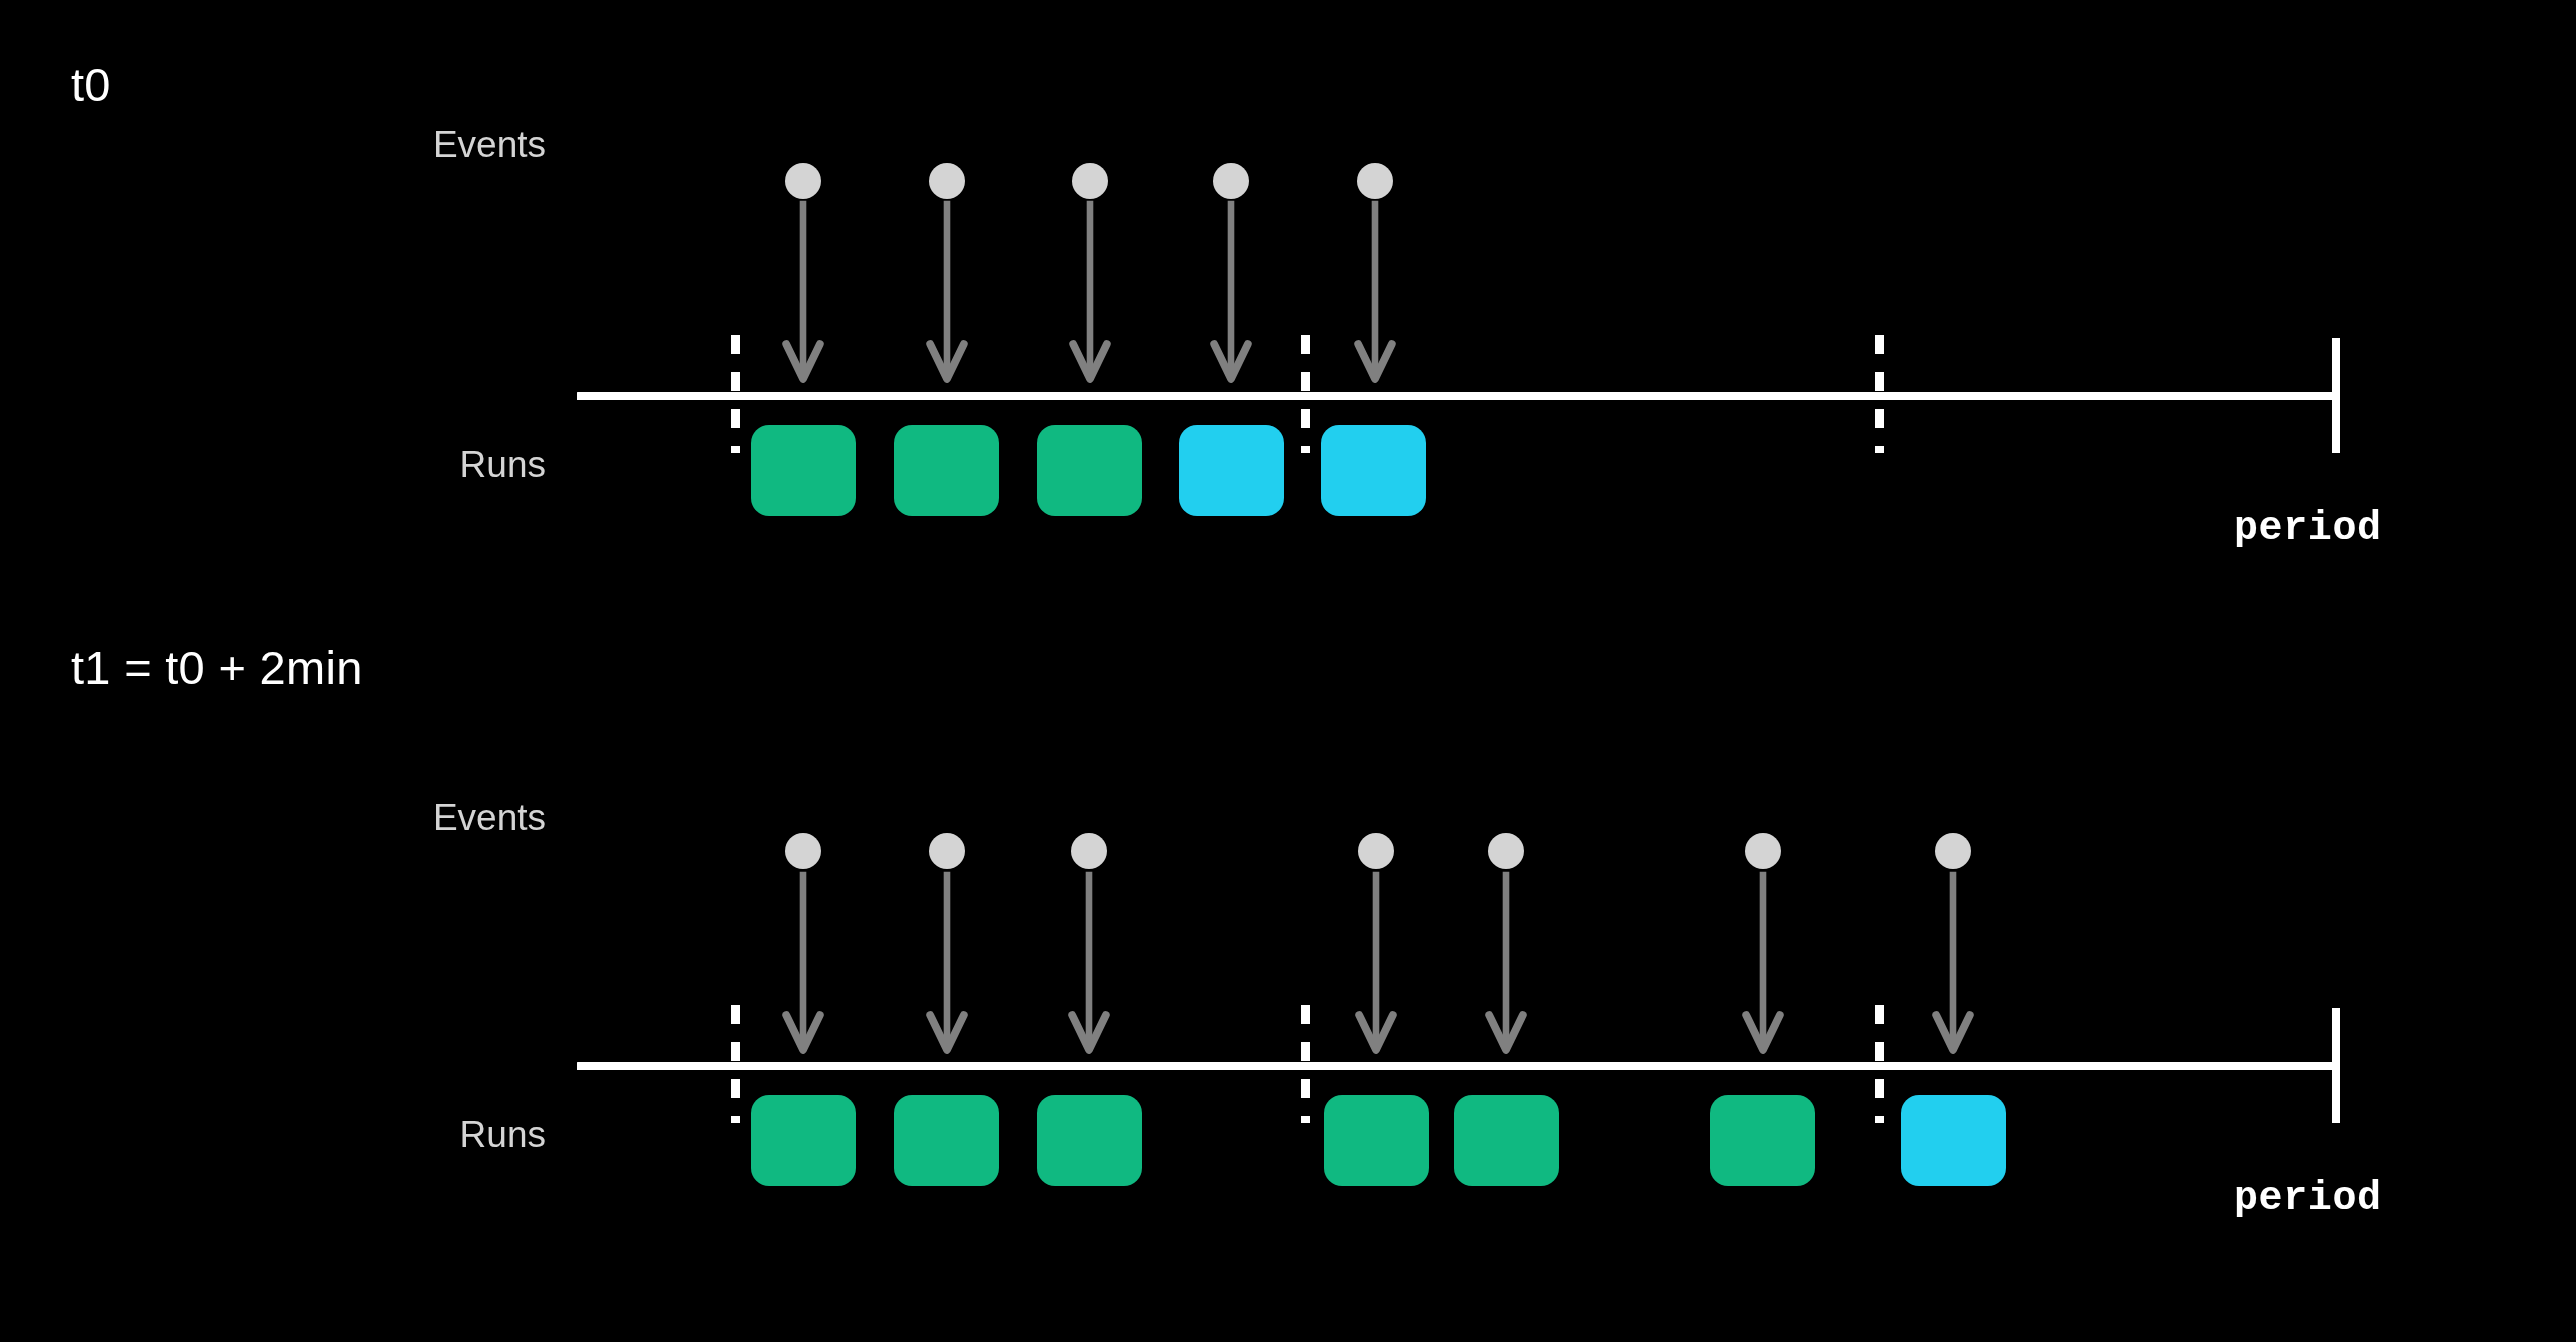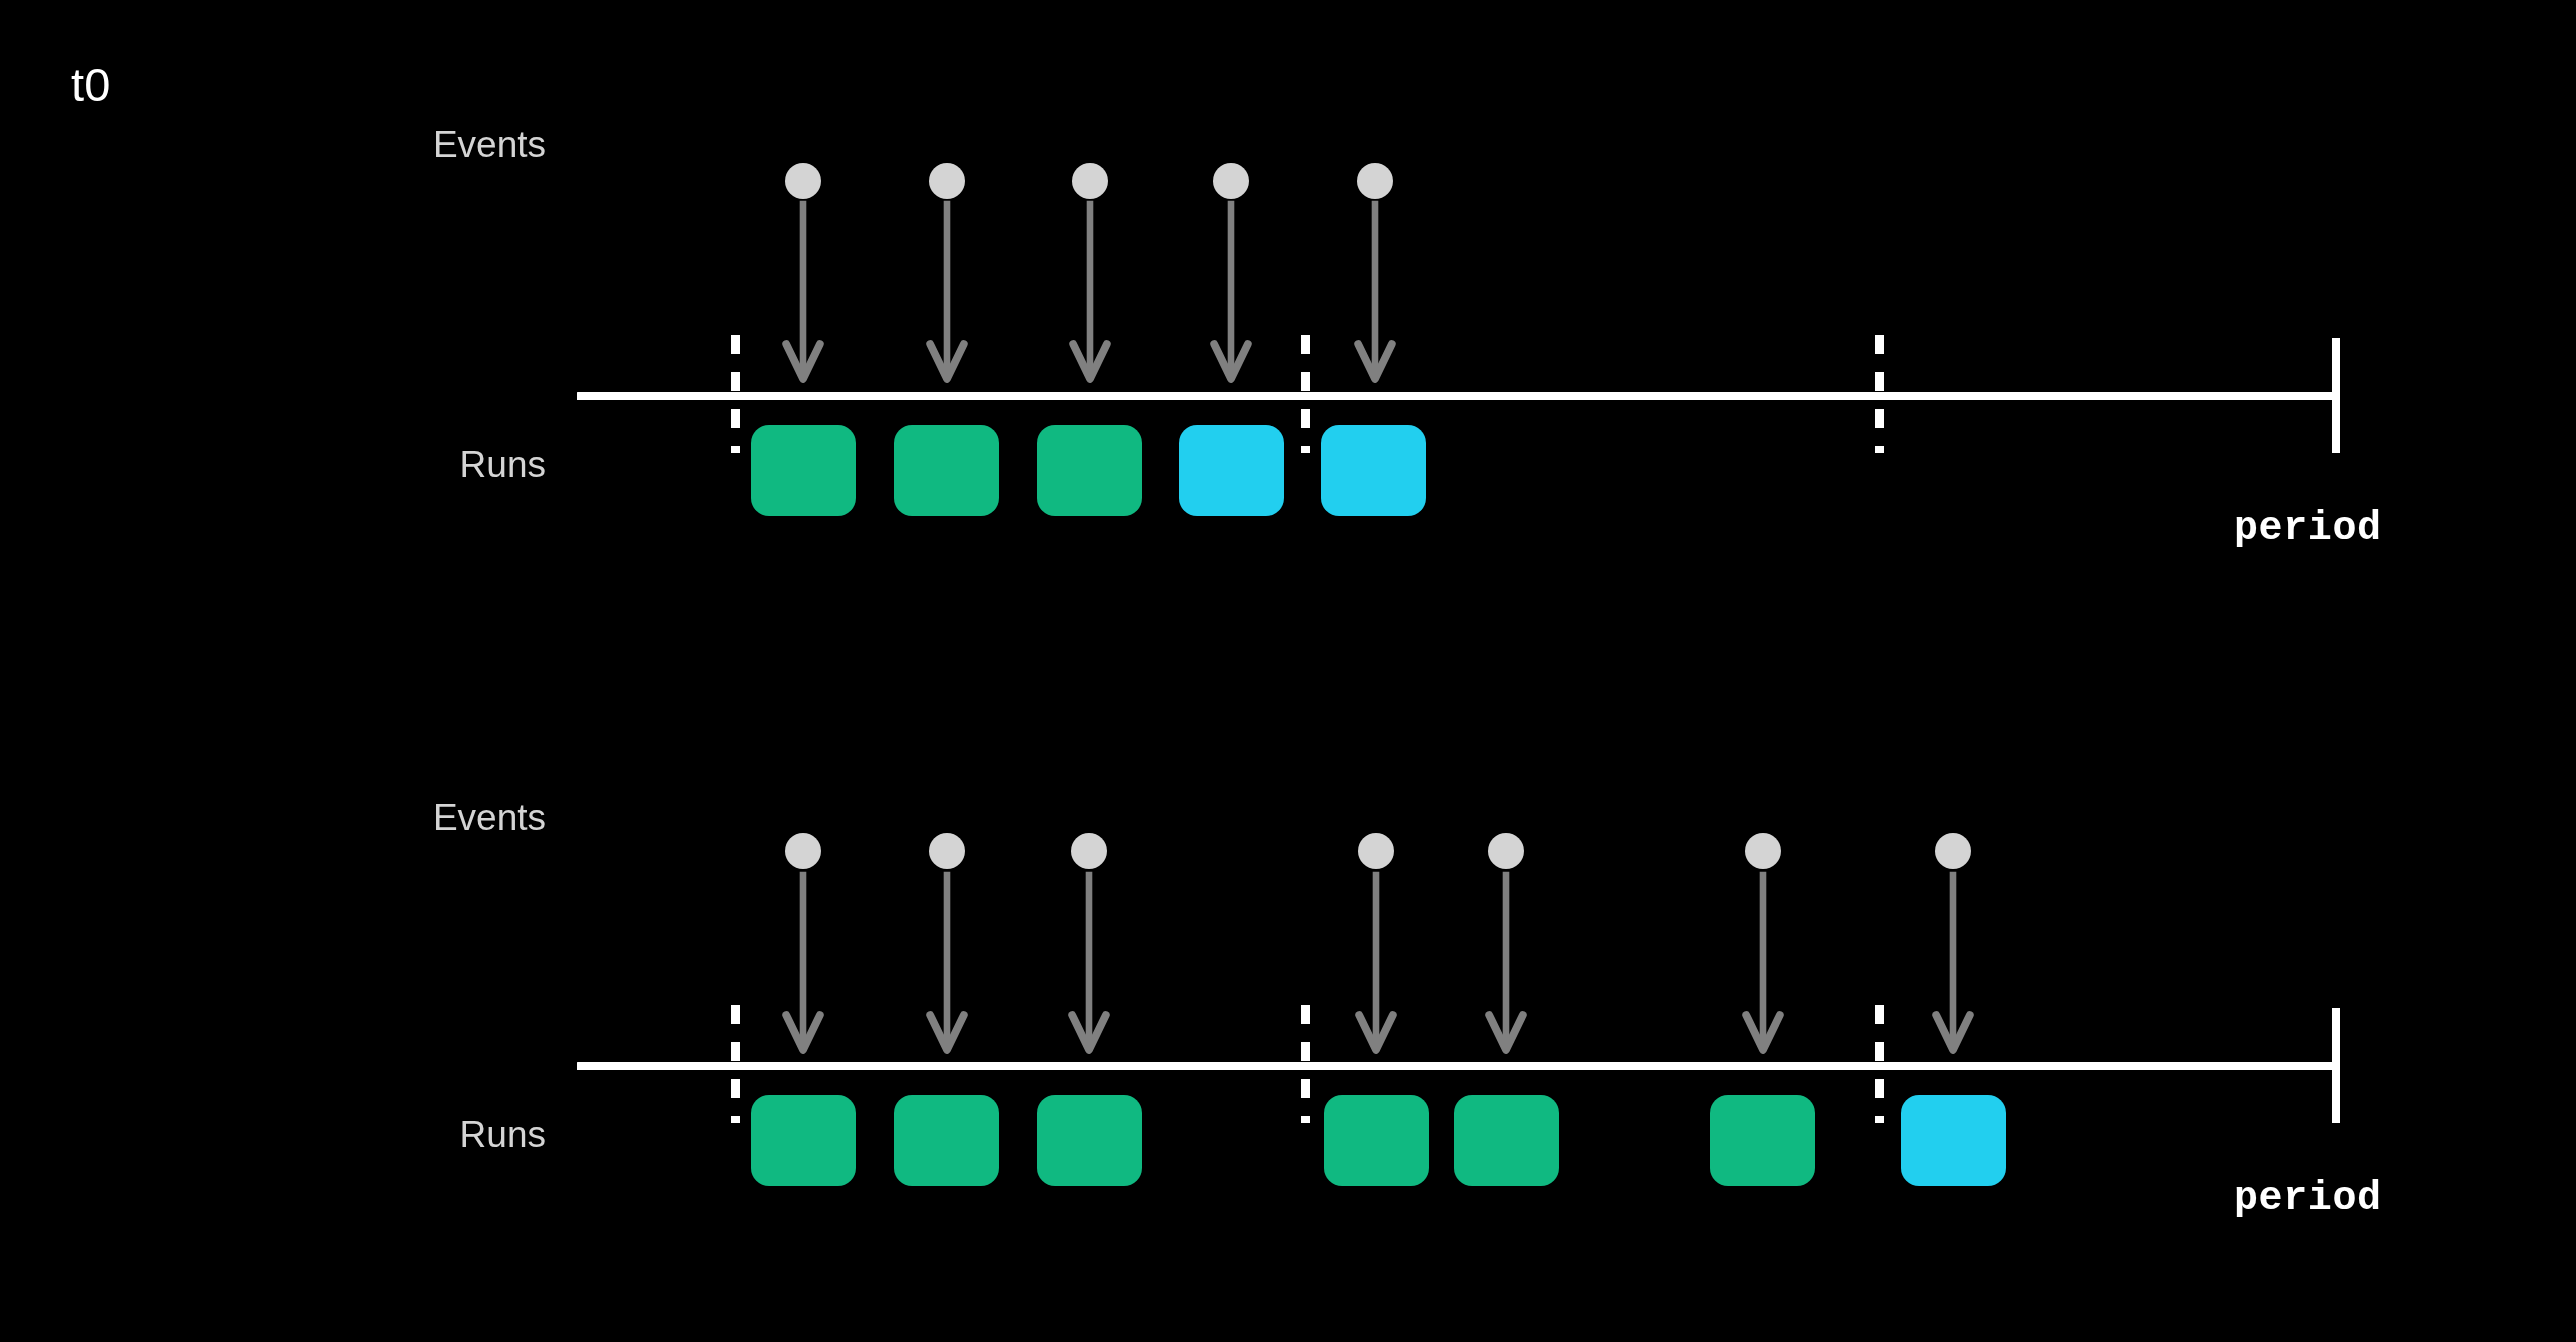--- a/index.html
+++ b/index.html
@@ -153,20 +153,21 @@
         <line x1="30" y1="0" x2="30" y2="287" stroke="#808080" stroke-width="11"></line>
         <path d="M 2 239 L 30 297 L 58 239" fill="none" stroke="#808080" stroke-width="13" stroke-linecap="round" stroke-linejoin="round"></path>
       </svg>
     </div>
     <div class="run-box" style="left: 751px; top: 425px; width: 105px; height: 91px; background: rgb(16, 185, 129);"></div>
     <div class="run-box" style="left: 894px; top: 425px; width: 105px; height: 91px; background: rgb(16, 185, 129);"></div>
     <div class="run-box" style="left: 1037px; top: 425px; width: 105px; height: 91px; background: rgb(16, 185, 129);"></div>
     <div class="run-box" style="left: 1179px; top: 425px; width: 105px; height: 91px; background: rgb(34, 207, 239);"></div>
     <div class="run-box" style="left: 1321px; top: 425px; width: 105px; height: 91px; background: rgb(34, 207, 239);"></div>
     <div class="period-label" style="left: 2234px; top: 506px;">period</div>
+    <div class="section-title" id="title-t1">t1 = t0 + 2min</div>
     <div class="row-label" style="right: 2030px; top: 797px;">Events</div>
     <div class="row-label" style="right: 2030px; top: 1114px;">Runs</div>
     <div class="axis-line" style="left: 577px; top: 1062px; width: 1763px; background: rgb(255, 255, 255);"></div>
     <div class="axis-end-tick" style="left: 2332px; top: 1008px; height: 115px; background: rgb(255, 255, 255);"></div>
     <div class="period-divider" style="left: 731px; top: 1005px; height: 118px;"></div>
     <div class="period-divider" style="left: 1301px; top: 1005px; height: 118px;"></div>
     <div class="period-divider" style="left: 1875px; top: 1005px; height: 118px;"></div>
     <div class="event-dot" style="left: 803px; top: 833px; background: rgb(212, 212, 212);"></div>
     <div class="event-arrow" style="left: 803px; top: 871px; height: 182px;">
       <svg width="36" height="182" viewBox="0 0 60 301">

